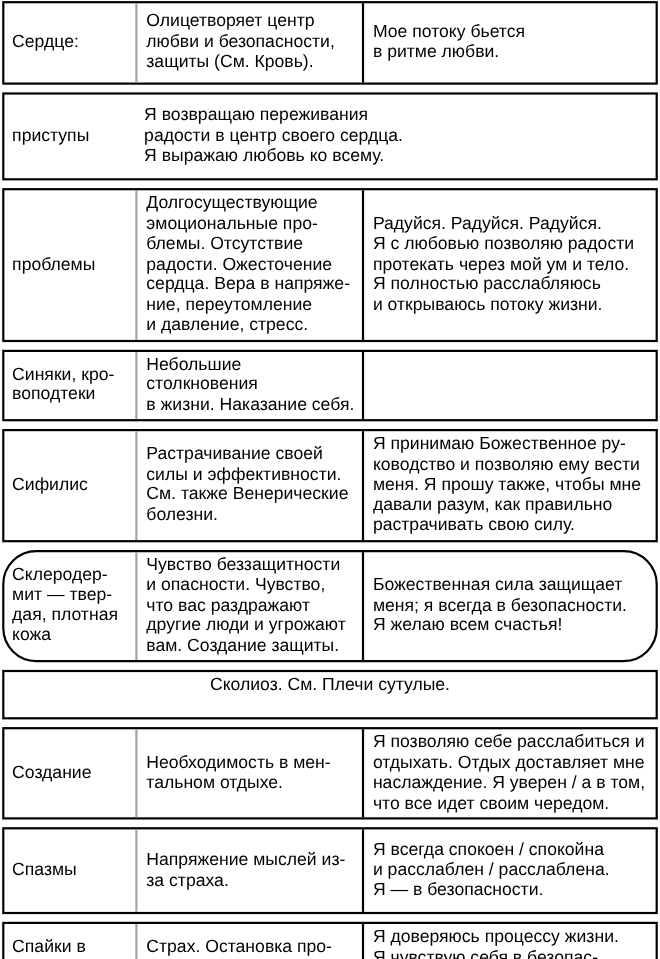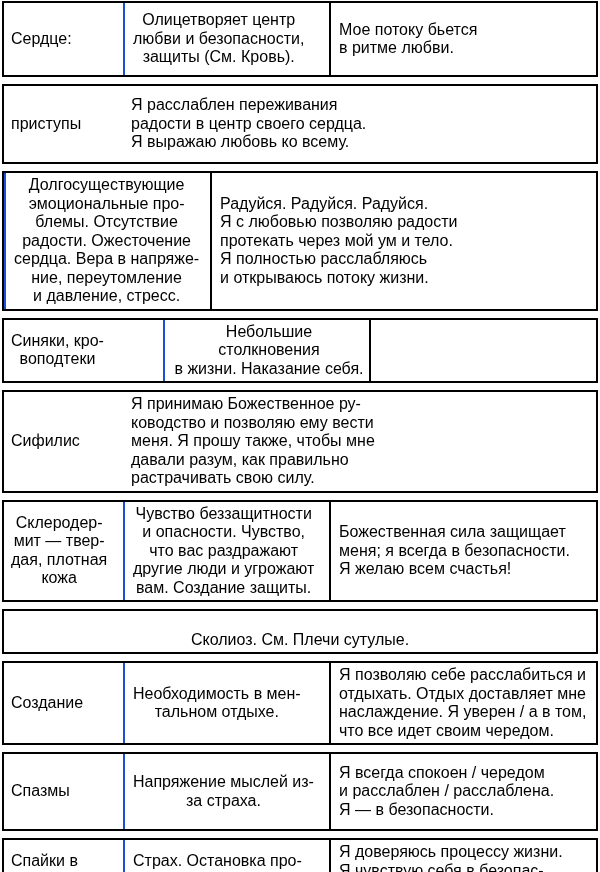--- a/index.html
+++ b/index.html
@@ -32,48 +32,46 @@
     display: flex;
     align-items: center;
     box-sizing: border-box;
     white-space: pre-line;
     padding: 3px 4px 3px 8px;
   }
   .cell-name {
     width: 119px;
     flex: 0 0 119px;
     padding-left: 7px;
-    text-align: center;
   }
   .cell-cause {
     width: 208px;
     flex: 0 0 208px;
-    border-left: 2px solid #1d4ed8;
+    border-left: 2px solid #a3a3a3;
     border-right: 2px solid #000000;
-    text-align: center;
   }
   .cell-affirm {
     flex: 1 1 auto;
   }
   .span-row {
     justify-content: center;
-    align-items: flex-end;
+    align-items: flex-start;
     text-align: center;
     display: flex;
     padding: 3px 6px;
     box-sizing: border-box;
     white-space: pre-line;
   }
   
   .r0 { min-height: 76px; }
   .r1 { min-height: 80px; }
   .r2 { min-height: 138px; }
-  .r3 { min-height: 58px; gap: 40px; }
+  .r3 { min-height: 58px; }
   .r4 { min-height: 101px; }
-  .r5 { min-height: 95px; }
+  .r5 { min-height: 95px; border-radius: 31px; }
   .r6 { min-height: 45px; }
   .r7 { min-height: 78px; }
   .r8 { min-height: 79px; }
   .r9 { min-height: 58px; }
 </style>
 </head>
 <body>
 
 <div class="page">
 
@@ -81,26 +79,27 @@
     <div class="cell cell-name">Сердце:</div>
     <div class="cell cell-cause">Олицетворяет центр
 любви и безопасности,
 защиты (См. Кровь).</div>
     <div class="cell cell-affirm">Мое потоку бьется
 в ритме любви.</div>
   </div>
 
   <div class="trow r1">
     <div class="cell cell-name">приступы</div>
-    <div class="cell cell-affirm">Я расслаблен переживания
+    <div class="cell cell-affirm">Я возвращаю переживания
 радости в центр своего сердца.
 Я выражаю любовь ко всему.</div>
   </div>
 
   <div class="trow r2">
+    <div class="cell cell-name">проблемы</div>
     <div class="cell cell-cause">Долгосуществующие
 эмоциональные про-
 блемы. Отсутствие
 радости. Ожесточение
 сердца. Вера в напряже-
 ние, переутомление
 и давление, стресс.</div>
     <div class="cell cell-affirm">Радуйся. Радуйся. Радуйся.
 Я с любовью позволяю радости
 протекать через мой ум и тело.
@@ -110,20 +109,24 @@
 
   <div class="trow r3">
     <div class="cell cell-name">Синяки, кро-
 воподтеки</div>
     <div class="cell cell-cause">Небольшие столкновения
 в жизни. Наказание себя.</div>
   </div>
 
   <div class="trow r4">
     <div class="cell cell-name">Сифилис</div>
+    <div class="cell cell-cause">Растрачивание своей
+силы и эффективности.
+См. также Венерические
+болезни.</div>
     <div class="cell cell-affirm">Я принимаю Божественное ру-
 ководство и позволяю ему вести
 меня. Я прошу также, чтобы мне
 давали разум, как правильно
 растрачивать свою силу.</div>
   </div>
 
   <div class="trow r5">
     <div class="cell cell-name">Склеродер-
 мит — твер-
@@ -150,21 +153,21 @@
     <div class="cell cell-affirm">Я позволяю себе расслабиться и
 отдыхать. Отдых доставляет мне
 наслаждение. Я уверен / а в том,
 что все идет своим чередом.</div>
   </div>
 
   <div class="trow r8">
     <div class="cell cell-name">Спазмы</div>
     <div class="cell cell-cause">Напряжение мыслей из-
 за страха.</div>
-    <div class="cell cell-affirm">Я всегда спокоен / чередом
+    <div class="cell cell-affirm">Я всегда спокоен / спокойна
 и расслаблен / расслаблена.
 Я — в безопасности.</div>
   </div>
 
   <div class="trow r9">
     <div class="cell cell-name">Спайки в
 животе</div>
     <div class="cell cell-cause">Страх. Остановка про-
 цесса.</div>
     <div class="cell cell-affirm">Я доверяюсь процессу жизни.

